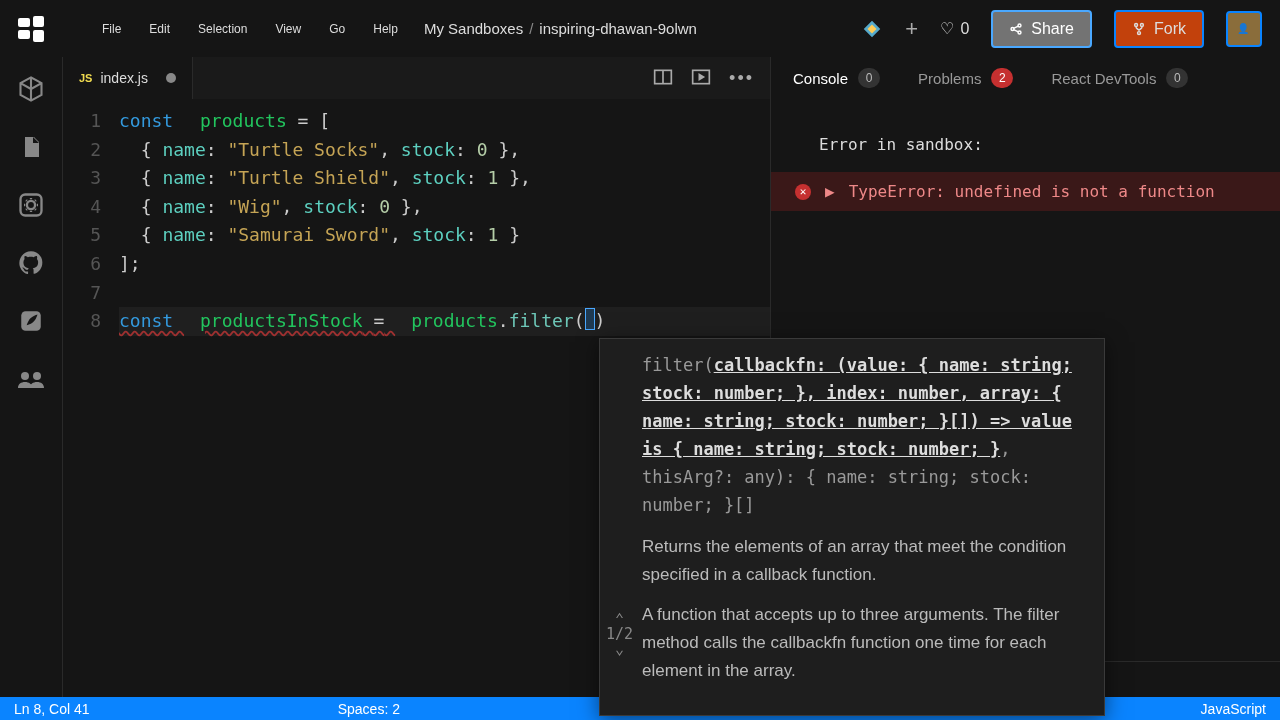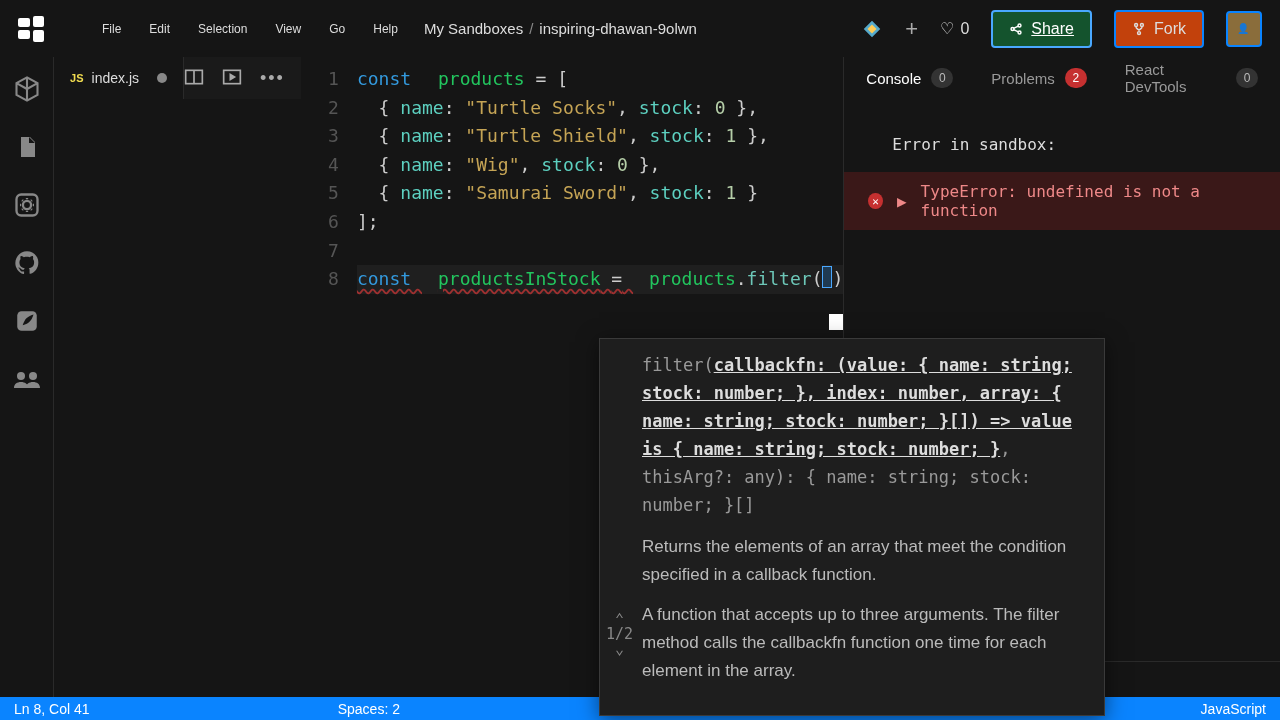--- a/index.html
+++ b/index.html
@@ -35,33 +35,33 @@
 .topbar-right { margin-left: auto; display: flex; align-items: center; gap: 22px; }
 .iconbtn { color: #ccc; font-size: 18px; cursor: pointer; }
 .likes { display: flex; align-items: center; gap: 6px; color: #ddd; font-size: 16px;}
 .btn {
   display: flex; align-items: center; gap: 8px;
   padding: 8px 16px; border-radius: 4px;
   font-size: 16px; font-weight: 500;
   border: 2px solid transparent;
   cursor: pointer;
 }
-.btn-share { background: #14532d; color: #fff; border-color: #4aa8ff; text-decoration: underline; }
+.btn-share { background: #737373; color: #fff; border-color: #4aa8ff; }
 .btn-fork { background: #c2410c; color: #ddd; border-color: #0a84ff; }
 .avatar { width: 36px; height: 36px; border-radius: 4px; border: 2px solid #0a84ff; background: #8a6d3b; display:flex;align-items:center;justify-content:center;font-size:10px;color:#fff;}
 .main { display: flex; height: 640px; }
 .sidebar {
   width: 62px;
   display: flex; flex-direction: column;
   align-items: center;
   gap: 30px;
   padding-top: 18px;
 }
 .sidebar .sicon { width: 28px; height: 28px; color: #888; cursor: pointer; display:flex;align-items:center;justify-content:center;}
-.editor-area { flex: 1; display: flex; border-left: 1px solid #2a2a2a;}
+.editor-area { flex: 1; display: flex; flex-direction: column; border-left: 1px solid #2a2a2a;}
 .tabbar { height: 42px; display: flex; align-items: center; background: #1a1a1a; }
 .tab {
   display: flex; align-items: center; gap: 8px;
   padding: 0 16px; height: 100%;
   background: #151515;
   border-right: 1px solid #2a2a2a;
   font-size: 14px; color: #ddd;
 }
 .tab .jsicon { color: #f0db4f; font-size: 11px; font-weight: bold; }
 .tab .dirty { width: 10px; height: 10px; border-radius: 50%; background: #888; margin-left: 10px;}

